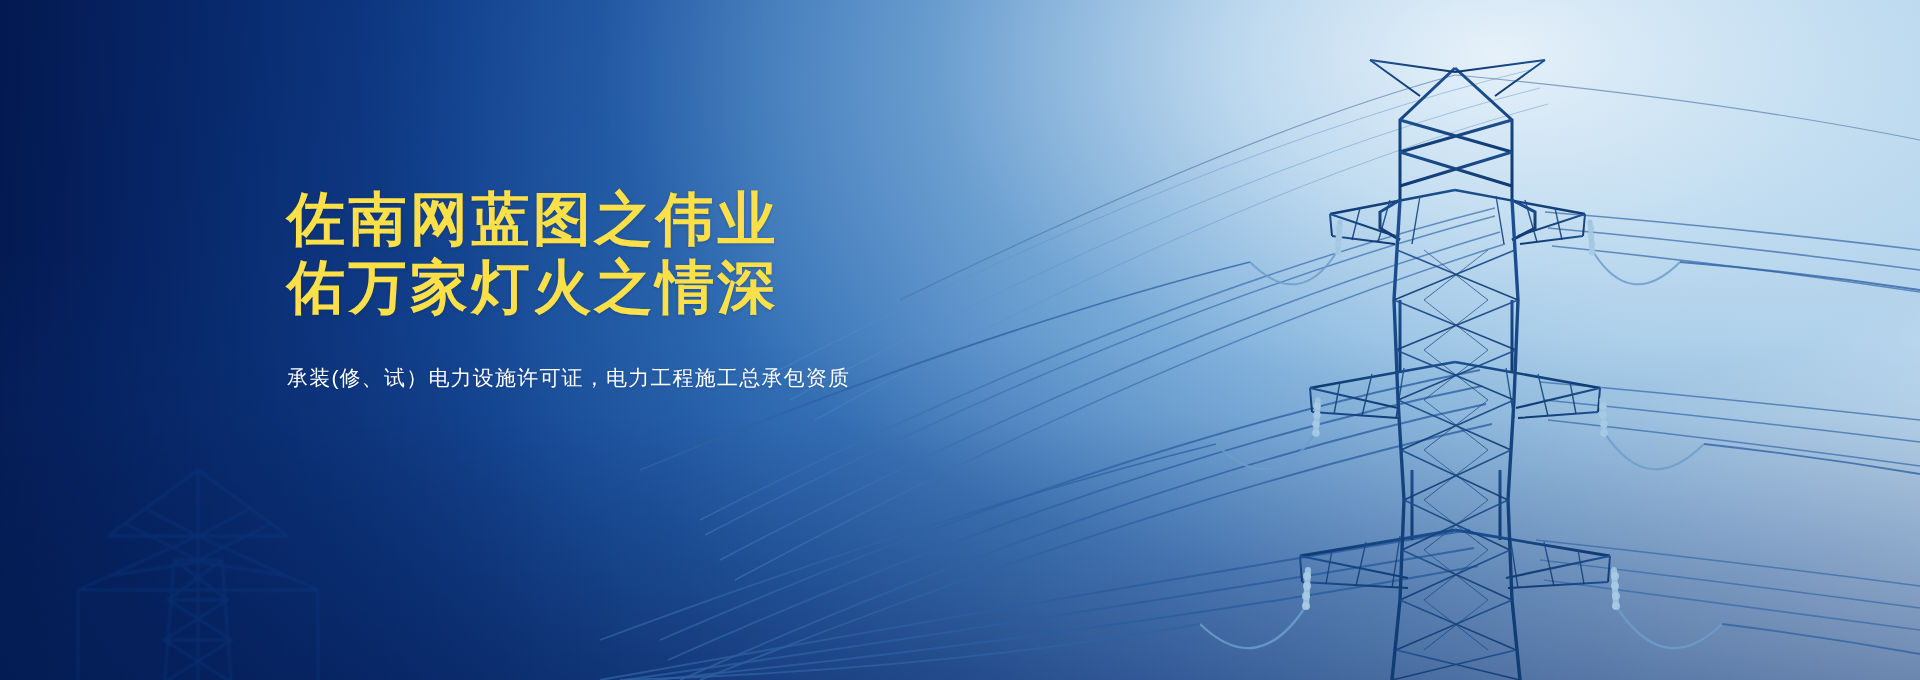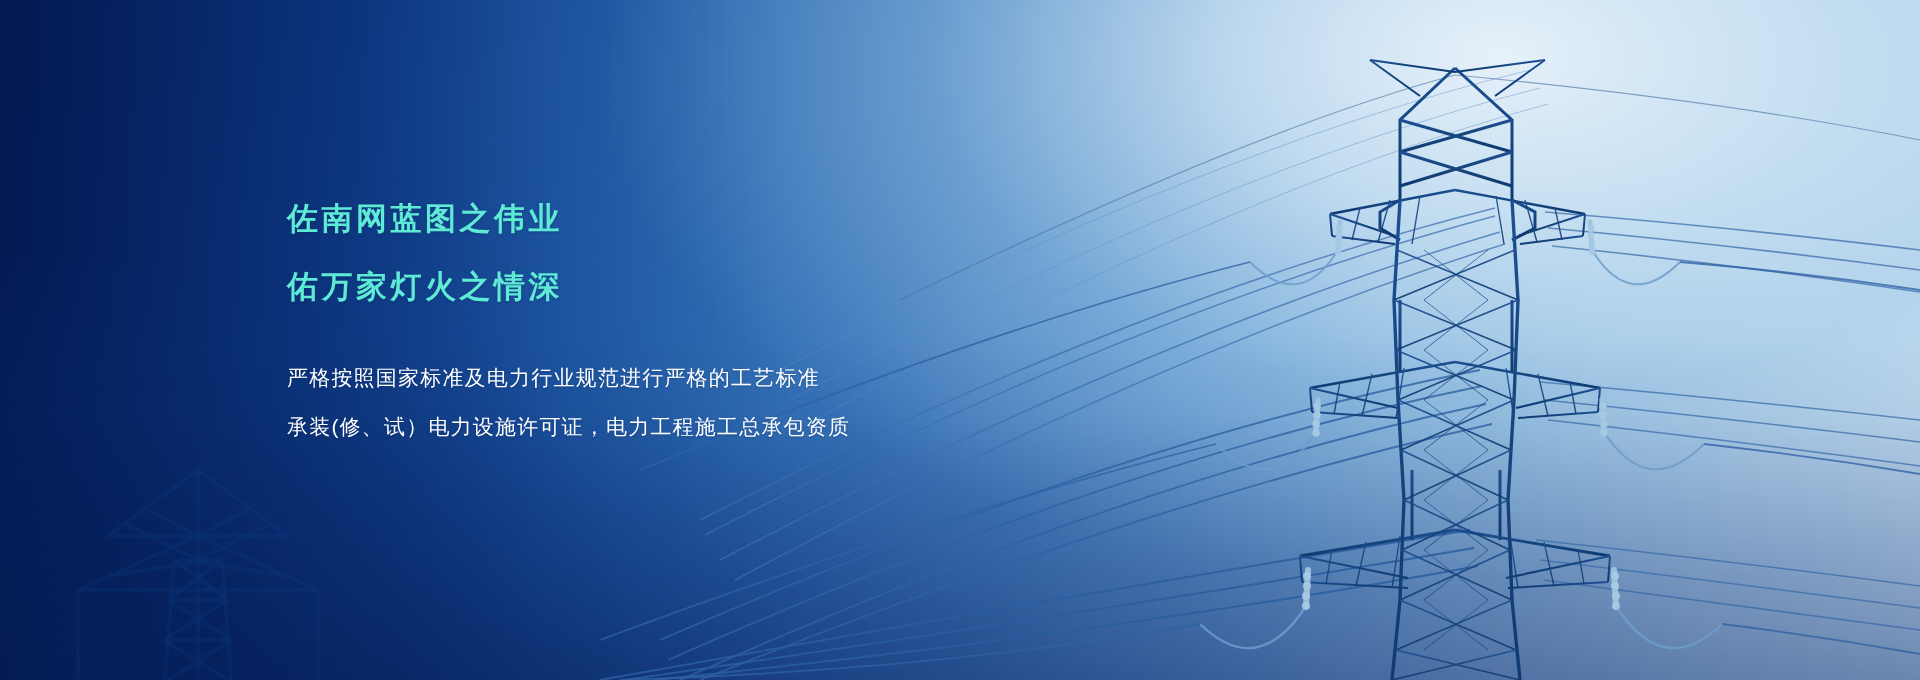--- a/index.html
+++ b/index.html
@@ -65,22 +65,22 @@
   .pylon-layer svg { width:100%; height:100%; display:block; }
 
   
   .copy {
     position:absolute;
     left:287px; top:185px;
     width:760px;
     z-index:20;
   }
   .headline {
-    color:#5eead4;
-    font-size:31px;
+    color:#fde047;
+    font-size:58px;
     font-weight:bold;
     line-height:68px;
     letter-spacing:3.5px;
     white-space:nowrap;
     text-shadow:0 1px 3px rgba(6,40,96,0.30);
   }
   .headline.line2 { }
   .subcopy { margin-top:44px; }
   .subline {
     color:#ffffff;
@@ -338,18 +338,17 @@
         <path d="M1722 624 Q1820 636 1920 654"></path>
       </g>
     </svg>
   </div>
 
   <div class="copy">
     <div class="headline line1">佐南网蓝图之伟业</div>
     <div class="headline line2">佑万家灯火之情深</div>
 
     <div class="subcopy">
-      <div class="subline s1">严格按照国家标准及电力行业规范进行严格的工艺标准</div>
       <div class="subline s2">承装(修、试）电力设施许可证，电力工程施工总承包资质</div>
     </div>
   </div>
 
 </div>
 
 </body></html>

